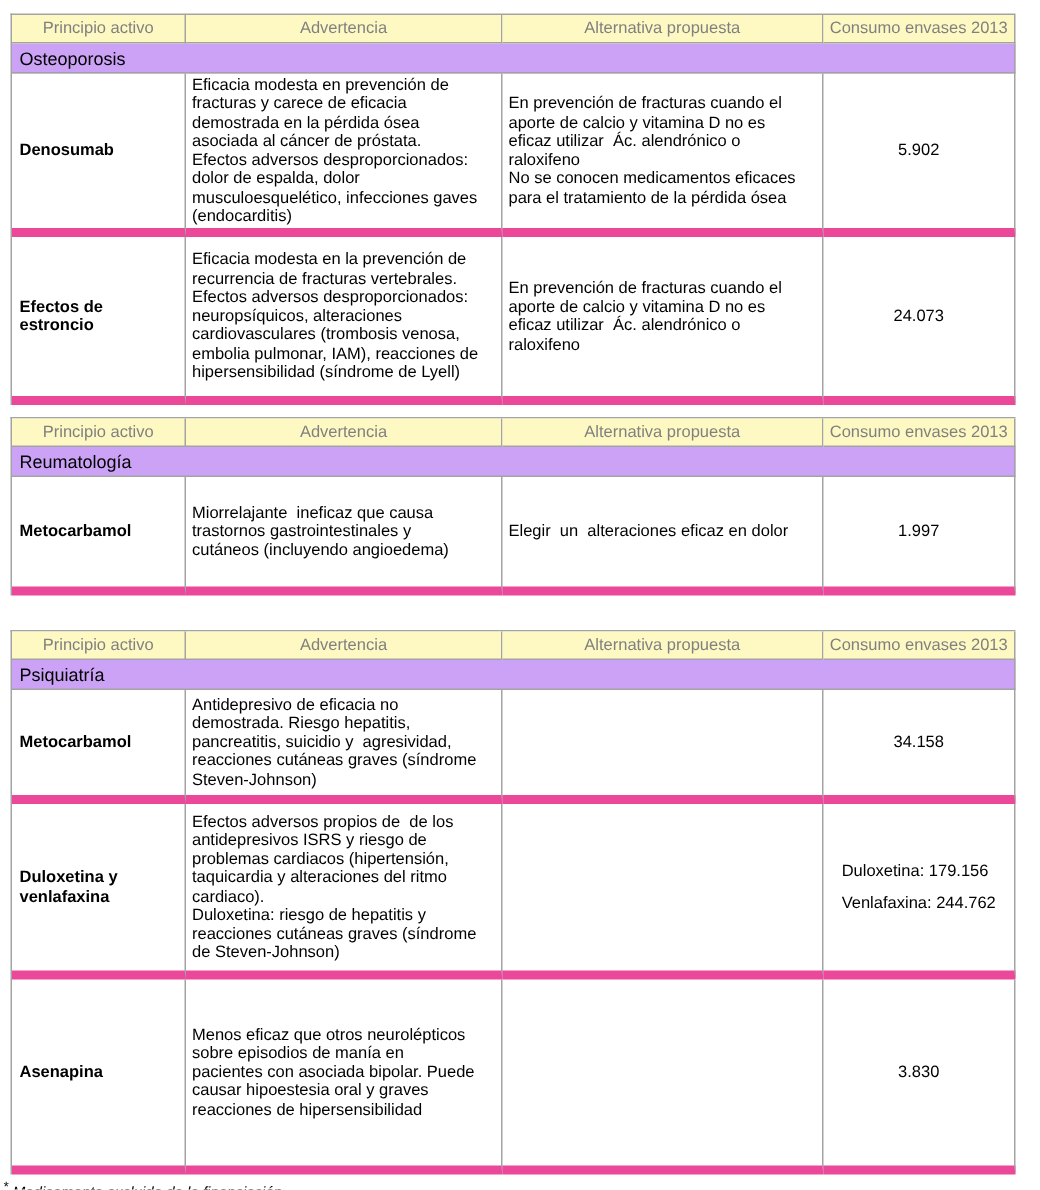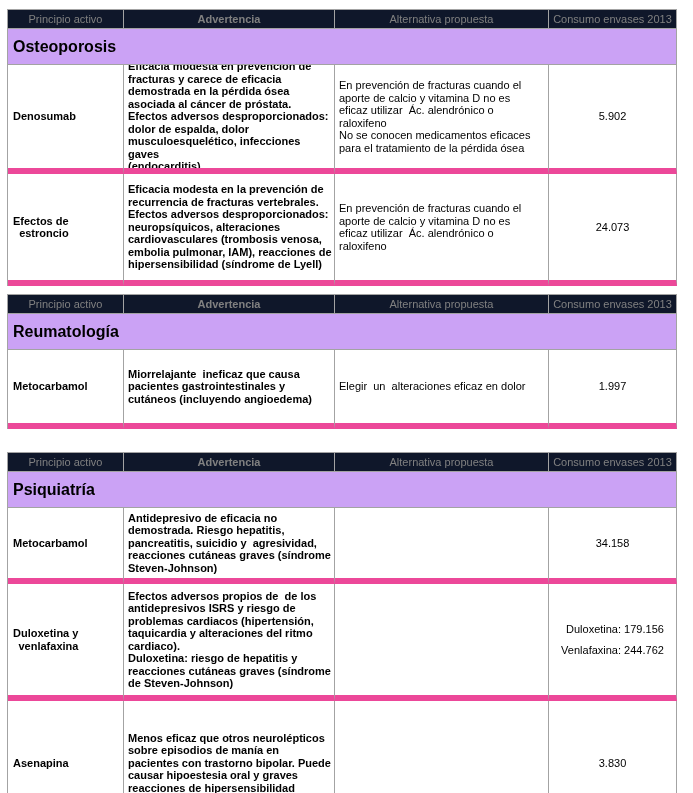--- a/index.html
+++ b/index.html
@@ -17,62 +17,62 @@
     width: 670px;
     margin-left: 7px;
     border-top: 1px solid #a3a3a3;
     border-left: 1px solid #a3a3a3;
   }
   .tbl-2 { margin-top: 8px; }
   .tbl-3 { margin-top: 23px; }
 
   .thead { display: flex; height: 19px; }
   .th {
-    background: #0f172a;
+    background: #fef9c3;
     color: #808080;
     font-size: 11px;
     display: flex;
     align-items: center;
     justify-content: center;
     border-right: 1px solid #a3a3a3;
     border-bottom: 1px solid #a3a3a3;
     overflow: hidden;
     white-space: nowrap;
   }
 
   .band {
-    height: 36px;
+    height: 20px;
     background: #cba2f5;
     border-right: 1px solid #a3a3a3;
     border-bottom: 1px solid #a3a3a3;
-    font-size: 16px;
-    font-weight: bold;
+    font-size: 12px;
+    font-weight: normal;
     display: flex;
     align-items: center;
     padding-left: 5px;
   }
 
   .trow { display: flex; }
   .td {
     border-right: 1px solid #a3a3a3;
     border-bottom: 6px solid #ec4899;
     font-size: 11px;
     line-height: 12.5px;
     display: flex;
     align-items: center;
     white-space: pre-wrap;
     overflow: hidden;
   }
   .c1 { width: 116px; }
-  .c2 { width: 211px; font-weight: bold; }
+  .c2 { width: 211px; }
   .c3 { width: 214px; }
   .c4 { width: 128px; }
-  .name { font-weight: bold; padding-left: 5px; padding-right: 2px; text-align: right; }
+  .name { font-weight: bold; padding-left: 5px; padding-right: 2px; }
   .adv, .alt { padding-left: 4px; padding-right: 1px; }
-  .num { justify-content: center; text-align: right; line-height: 21px; }
+  .num { justify-content: center; text-align: left; line-height: 21px; }
 
   .footnote {
     margin-left: 2px;
     margin-top: 3px;
     font-size: 10px;
     font-style: italic;
     color: #000000;
   }
   .footnote sup { font-size: 9px; }
   .fn-text { margin-left: 3px; }
@@ -130,21 +130,21 @@
     <div class="thead">
       <div class="th c1">Principio activo</div>
       <div class="th c2">Advertencia</div>
       <div class="th c3">Alternativa propuesta</div>
       <div class="th c4">Consumo envases 2013</div>
     </div>
     <div class="band">Reumatología</div>
     <div class="trow" style="height:79px">
       <div class="td c1 name">Metocarbamol</div>
       <div class="td c2 adv">Miorrelajante  ineficaz que causa
-pacientes gastrointestinales y
+trastornos gastrointestinales y
 cutáneos (incluyendo angioedema)</div>
       <div class="td c3 alt">Elegir  un  alteraciones eficaz en dolor</div>
       <div class="td c4 num">1.997</div>
     </div>
   </div>
 
   <div class="tbl tbl-3">
     <div class="thead">
       <div class="th c1">Principio activo</div>
       <div class="th c2">Advertencia</div>
@@ -174,21 +174,21 @@
 reacciones cutáneas graves (síndrome
 de Steven-Johnson)</div>
       <div class="td c3 alt"></div>
       <div class="td c4 num">Duloxetina: 179.156
 Venlafaxina: 244.762</div>
     </div>
     <div class="trow" style="height:130px">
       <div class="td c1 name">Asenapina</div>
       <div class="td c2 adv">Menos eficaz que otros neurolépticos
 sobre episodios de manía en
-pacientes con trastorno bipolar. Puede
+pacientes con asociada bipolar. Puede
 causar hipoestesia oral y graves
 reacciones de hipersensibilidad</div>
       <div class="td c3 alt"></div>
       <div class="td c4 num">3.830</div>
     </div>
   </div>
 
   <div class="footnote">
     <sup>*</sup><span class="fn-text">Medicamento excluido de la financiación</span>
   </div>

